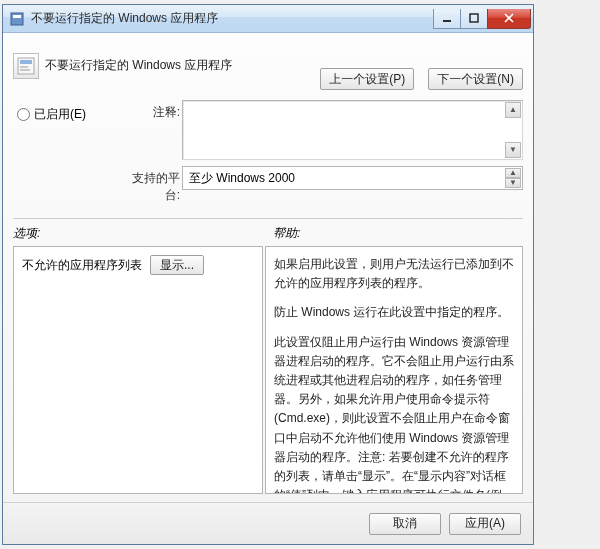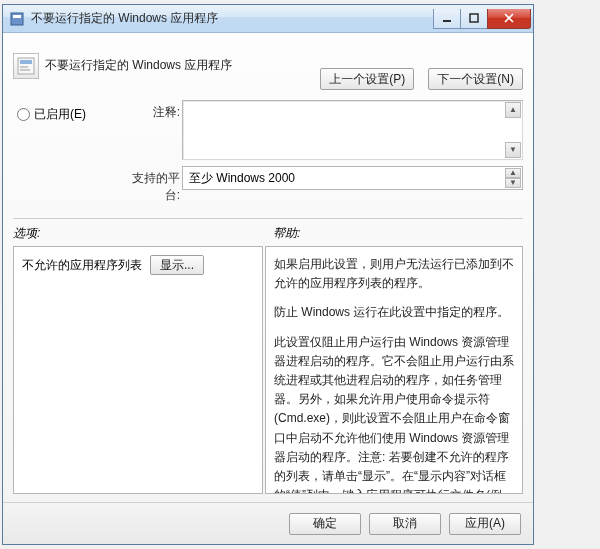--- a/index.html
+++ b/index.html
@@ -241,18 +241,17 @@
         </div>
       </div>
       <div class="panel right">
         <p>如果启用此设置，则用户无法运行已添加到不允许的应用程序列表的程序。</p>
         <p>防止 Windows 运行在此设置中指定的程序。</p>
         <p>此设置仅阻止用户运行由 Windows 资源管理器进程启动的程序。它不会阻止用户运行由系统进程或其他进程启动的程序，如任务管理器。另外，如果允许用户使用命令提示符(Cmd.exe)，则此设置不会阻止用户在命令窗口中启动不允许他们使用 Windows 资源管理器启动的程序。注意: 若要创建不允许的程序的列表，请单击“显示”。在“显示内容”对话框的“值”列中，键入应用程序可执行文件名(例如，Winword.exe、Poledit.exe 和 Powerpnt.exe)。</p>
       </div>
     </div>
 
     <div class="footer">
-      <button class="btn" style="min-width:72px">确定</button>
       <button class="btn" style="min-width:72px">取消</button>
       <button class="btn" style="min-width:72px">应用(A)</button>
     </div>
   </div>
 </div>
 
 </body></html>

